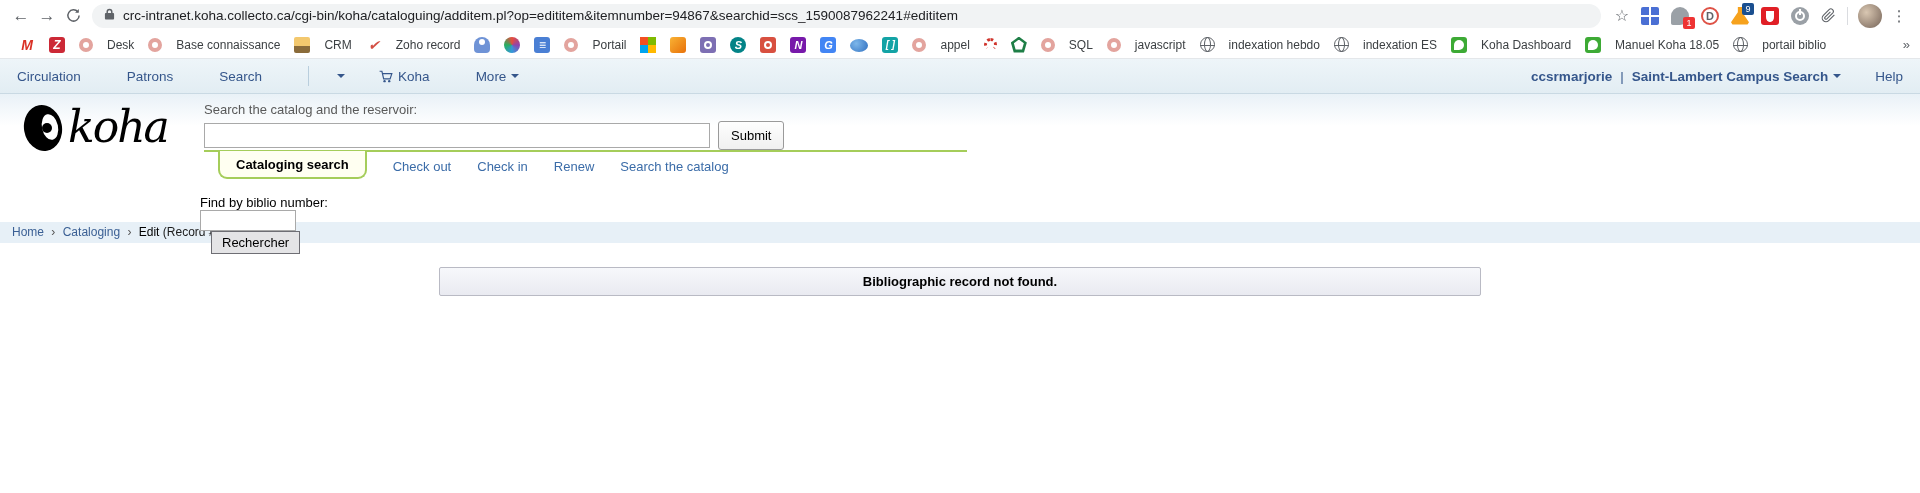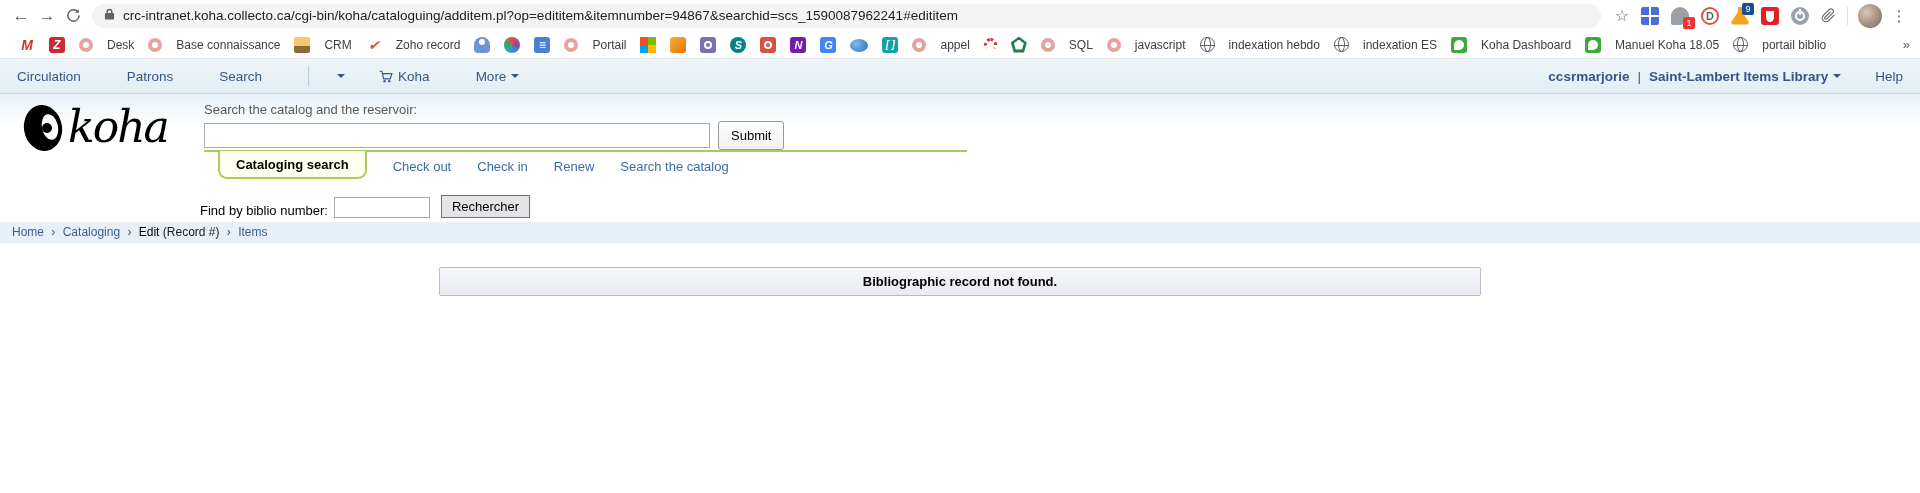--- a/index.html
+++ b/index.html
@@ -112,21 +112,21 @@
   .search-row { display:flex; align-items:center; }
   .search-input { width:506px; height:25px; border:1px solid #a9a9a9; padding:2px 6px; font-size:13px; }
   .submit-btn { margin-left:8px; height:29px; padding:2px 12px; font-size:13px; color:#000;
                 background:linear-gradient(#fefefe,#f0f0f0); border:1px solid #9a9a9a; border-radius:3px; }
   .tabrow { border-top:2px solid #a5cd5a; display:flex; align-items:center; height:30px; }
   .tab-active { margin-left:14px; margin-top:-2px; height:28px; padding:0 16px;
                 background:#fffff1; border:2px solid #a5cd5a; border-top:none;
                 border-radius:0 0 9px 9px; display:flex; align-items:center;
                 font-size:13px; font-weight:bold; color:#000; }
   .tab-link { margin-left:26px; font-size:13px; color:#3b6ca8; cursor:pointer; white-space:nowrap; }
-  .findrow { position:absolute; left:200px; top:101px; display:flex; align-items:flex-end; }
+  .findrow { position:absolute; left:200px; top:101px; display:flex; align-items:flex-start;flex-direction:column; }
   .find-label { font-size:13px; color:#000; margin-right:6px; }
   .find-input { width:96px; height:21px; border:1px solid #a9a9a9; font-size:13px; padding:1px 4px; }
   .find-btn { margin-left:11px; height:23px; padding:1px 10px; font-size:13px; color:#000;
               background:#e4e4e6; border:1px solid #6e6e74; border-radius:0; }
 
   
   .breadcrumb { height:21px; background:#e7f0f7; font-size:12px; line-height:21px; padding-left:12px;
                 color:#333; }
   .breadcrumb .crumb-link { color:#3a5f94; cursor:pointer; }
   .breadcrumb .crumb-sep { color:#555; margin:0 4px; }
@@ -299,21 +299,21 @@
         <path d="M1 2h4l3 13h11l3-9H6" fill="none" stroke="#35568b" stroke-width="2"></path>
         <circle cx="9.5" cy="19" r="2" fill="#35568b"></circle>
         <circle cx="17.5" cy="19" r="2" fill="#35568b"></circle>
       </svg>
     <span>Koha</span>
   </span>
   <span class="nav-item"><span>More</span><span class="caret"></span></span>
   <span class="nav-right">
     <span class="nav-user">ccsrmarjorie</span>
     <span class="nav-pipe">|</span>
-    <span class="nav-lib"><span>Saint-Lambert Items Library</span><span class="caret"></span></span>
+    <span class="nav-lib"><span>Saint-Lambert Campus Search</span><span class="caret"></span></span>
     <span class="nav-help">Help</span>
   </span>
 </div>
 
 <div class="koha-header">
   <div class="logo">
     <svg width="44" height="50" viewBox="0 0 44 50">
       <ellipse cx="21" cy="26" rx="19" ry="23" fill="#000" transform="rotate(-10 21 26)"></ellipse>
       <ellipse cx="28" cy="25" rx="8" ry="13" fill="#fff" transform="rotate(-12 28 25)"></ellipse>
       <circle cx="25" cy="26" r="5" fill="#000"></circle>

